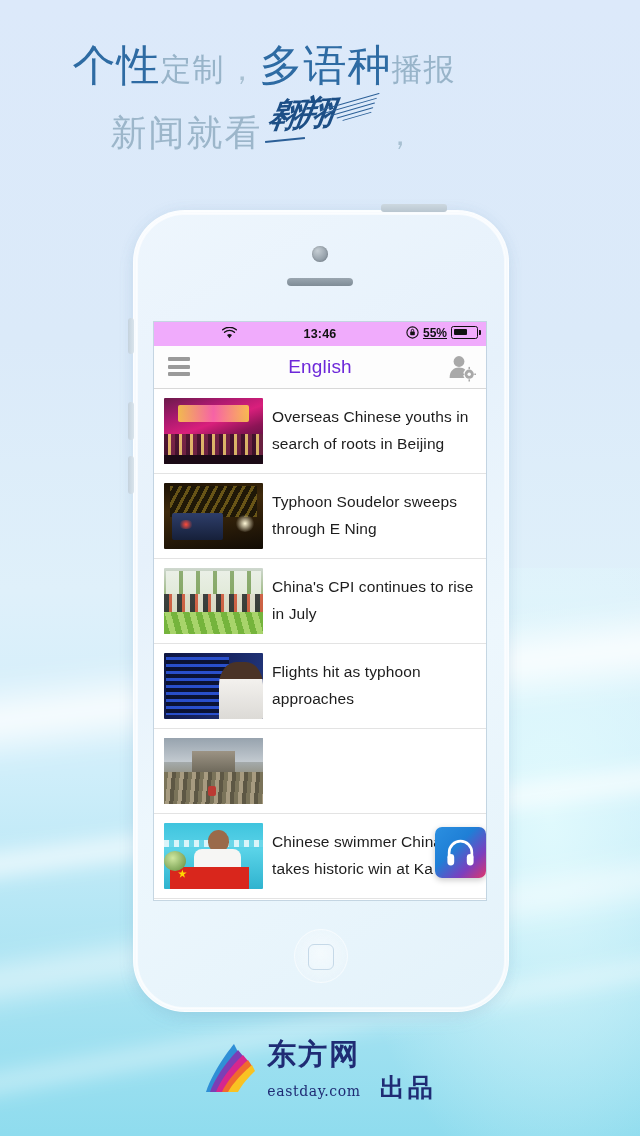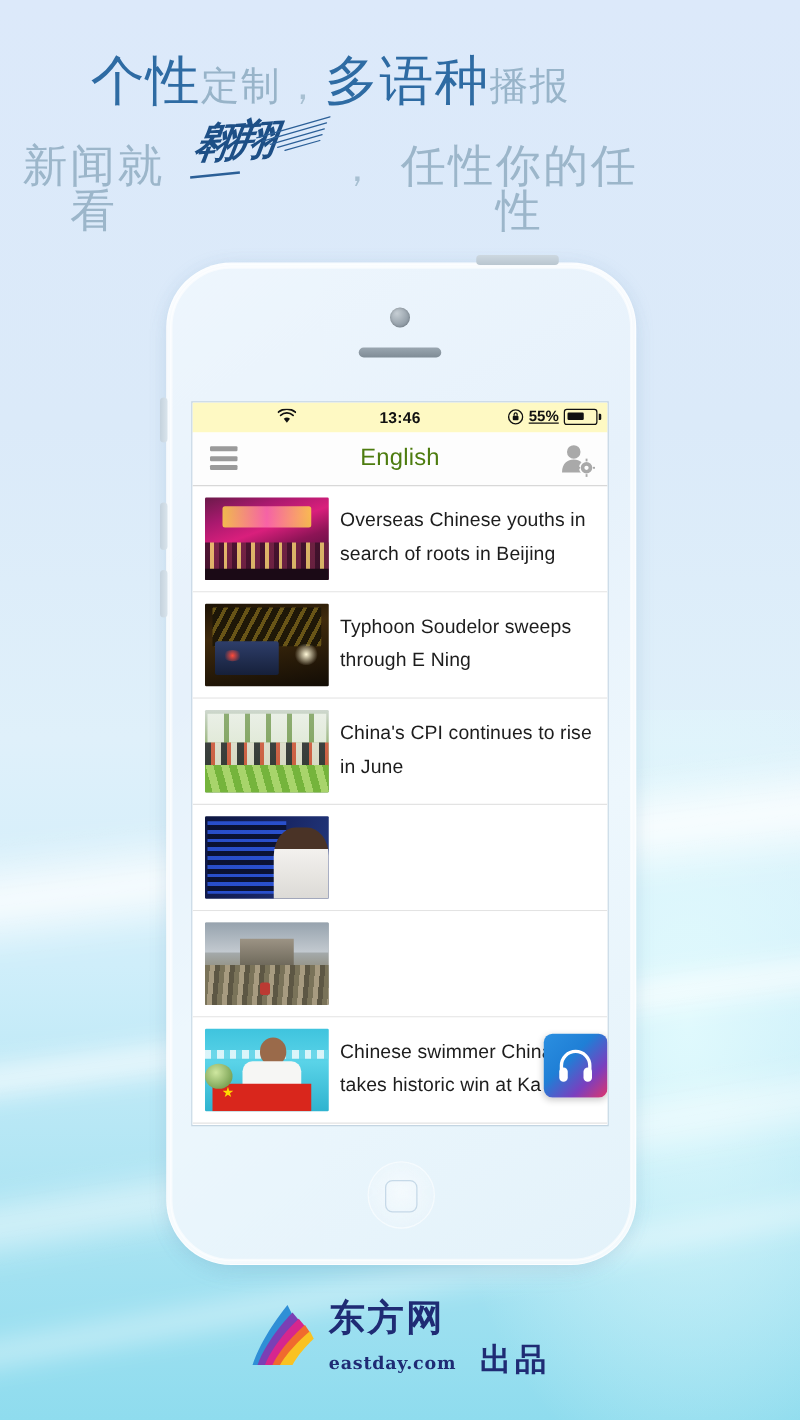--- a/index.html
+++ b/index.html
@@ -78,39 +78,39 @@
     border:1px solid rgba(255,255,255,.55);}
   #home-sq{position:absolute;left:50%;margin-left:-12px;bottom:45px;width:24px;height:24px;border-radius:6px;
     border:1.6px solid rgba(190,212,228,.85);}
 
   
   #screen{position:absolute;left:21px;top:112px;width:332px;height:578px;
     background:#ffffff;overflow:hidden;
     box-shadow:0 0 0 1px rgba(150,175,195,.45);}
 
   
-  #statusbar{height:24px;background:#fef9c3;display:flex;align-items:center;
+  #statusbar{height:24px;background:#f0abfc;display:flex;align-items:center;
     position:relative;font-size:12px;color:#111;border-bottom:0;}
   #sb-wifi{position:absolute;left:68px;top:5px;width:15px;height:12px;}
   #sb-time{position:absolute;left:0;right:0;text-align:center;font-size:12.5px;
     font-weight:bold;color:#111;top:5px;letter-spacing:.2px;}
-  #sb-right{position:absolute;right:8px;top:4px;display:flex;align-items:flex-end;gap:4px;text-decoration:underline;}
+  #sb-right{position:absolute;right:8px;top:4px;display:flex;align-items:flex-start;gap:4px;text-decoration:underline;}
   #sb-lock{width:13px;height:13px;}
   #sb-pct{font-size:12px;font-weight:bold;color:#111;}
   #sb-batt{position:relative;width:25px;height:11px;border:1.2px solid #111;border-radius:2.5px;}
   #sb-batt::after{content:"";position:absolute;right:-4px;top:3px;width:2px;height:5px;
     background:#111;border-radius:0 1px 1px 0;}
   #sb-batt-fill{position:absolute;left:1.5px;top:1.5px;height:6px;width:13px;background:#111;border-radius:1px;}
 
   
   #navbar{height:42px;background:#fdfdfd;position:relative;display:flex;align-items:center;
     border-bottom:1px solid #d8d8d8;}
   #nav-menu{position:absolute;left:14px;top:11px;width:22px;height:19px;cursor:pointer;}
   #nav-menu span{display:block;height:4px;background:#9a9a9a;border-radius:1px;margin-bottom:3.5px;}
-  #nav-title{position:absolute;left:0;right:0;text-align:center;font-size:19px;color:#4d7c0f;
+  #nav-title{position:absolute;left:0;right:0;text-align:center;font-size:19px;color:#6d28d9;
     font-weight:400;letter-spacing:.2px;}
   #nav-profile{position:absolute;right:10px;top:7px;width:30px;height:29px;cursor:pointer;}
 
   
   #newslist{height:512px;overflow:hidden;background:#fff;}
   .news-item{display:flex;align-items:center;height:85px;border-bottom:1px solid #e3e3e3;
     padding:0 8px 0 10px;box-sizing:border-box;cursor:pointer;background:#fff;}
   .thumb{width:99px;height:66px;flex:0 0 99px;border-radius:1px;overflow:hidden;position:relative;
     background:#ccc;}
   .news-title{margin-left:9px;font-size:15.5px;line-height:1.72;color:#1d1d1d;
@@ -178,21 +178,21 @@
     display:flex;align-items:center;justify-content:center;}
   #audio-fab svg{width:33px;height:33px;}
 
   
   #footer{position:absolute;left:0;bottom:32px;width:640px;display:flex;
     align-items:center;justify-content:center;gap:11px;}
   #logo-mark{width:52px;height:54px;position:relative;}
   #logo-text{display:flex;flex-direction:column;line-height:1;}
   #logo-cn{font-size:29px;color:#1f2b74;font-weight:bold;letter-spacing:2px;
     font-family:"DejaVu Sans",sans-serif;}
-  #logo-en{font-size:14px;color:#1f2b74;font-weight:bold;letter-spacing:.6px;margin-top:15px;
+  #logo-en{font-size:14px;color:#1f2b74;font-weight:normal;letter-spacing:.6px;margin-top:15px;
     font-family:"DejaVu Serif",serif;}
   #logo-suffix{font-size:25px;color:#1f2b74;font-weight:bold;letter-spacing:3px;margin-left:8px;
     font-family:"DejaVu Sans",sans-serif;margin-top:37px;}
 </style>
 </head>
 <body>
 
 <div id="bg">
   <div id="bg-glowright"></div>
   <div id="bg-streak1"></div>
@@ -216,21 +216,20 @@
       <span class="bm-swoosh">
         <span class="bm-line" style="left:0;top:0;width:62px;"></span>
         <span class="bm-line" style="left:4px;top:4px;width:54px;"></span>
         <span class="bm-line" style="left:9px;top:8px;width:46px;"></span>
         <span class="bm-line" style="left:14px;top:12px;width:38px;"></span>
         <span class="bm-line" style="left:19px;top:16px;width:30px;"></span>
       </span>
       <span class="bm-under"></span>
     </span>
     <span class="hl-comma">，</span>
-    <span class="hl-light2">任性你的任性</span>
   </div>
 </div>
 
 <div id="phone">
   <div id="phone-shadow"></div>
   <div id="phone-body"></div>
   <div id="phone-bezel"></div>
   <div id="power-btn"></div>
   <div class="side-btn" id="mute-btn"></div>
   <div class="side-btn" id="volup-btn"></div>
@@ -304,28 +303,29 @@
         </div>
         <div class="news-title">Typhoon Soudelor sweeps through E Ning</div>
       </div>
 
       <div class="news-item">
         <div class="thumb th-market">
           <span class="mk-signs"></span>
             <span class="mk-people"></span>
             <span class="mk-veg"></span>
         </div>
-        <div class="news-title">China's CPI continues to rise in June</div>
+        <div class="news-title">China's CPI continues to rise in July</div>
       </div>
 
       <div class="news-item">
         <div class="thumb th-flights">
           <span class="fl-rows"></span>
             <span class="fl-person"></span>
         </div>
+        <div class="news-title">Flights hit as typhoon approaches</div>
       </div>
 
       <div class="news-item">
         <div class="thumb th-blast">
           <span class="bl-sky"></span>
             <span class="bl-bldg"></span>
           <span class="bl-rubble"></span>
             <span class="bl-red"></span>
         </div>
       </div>

